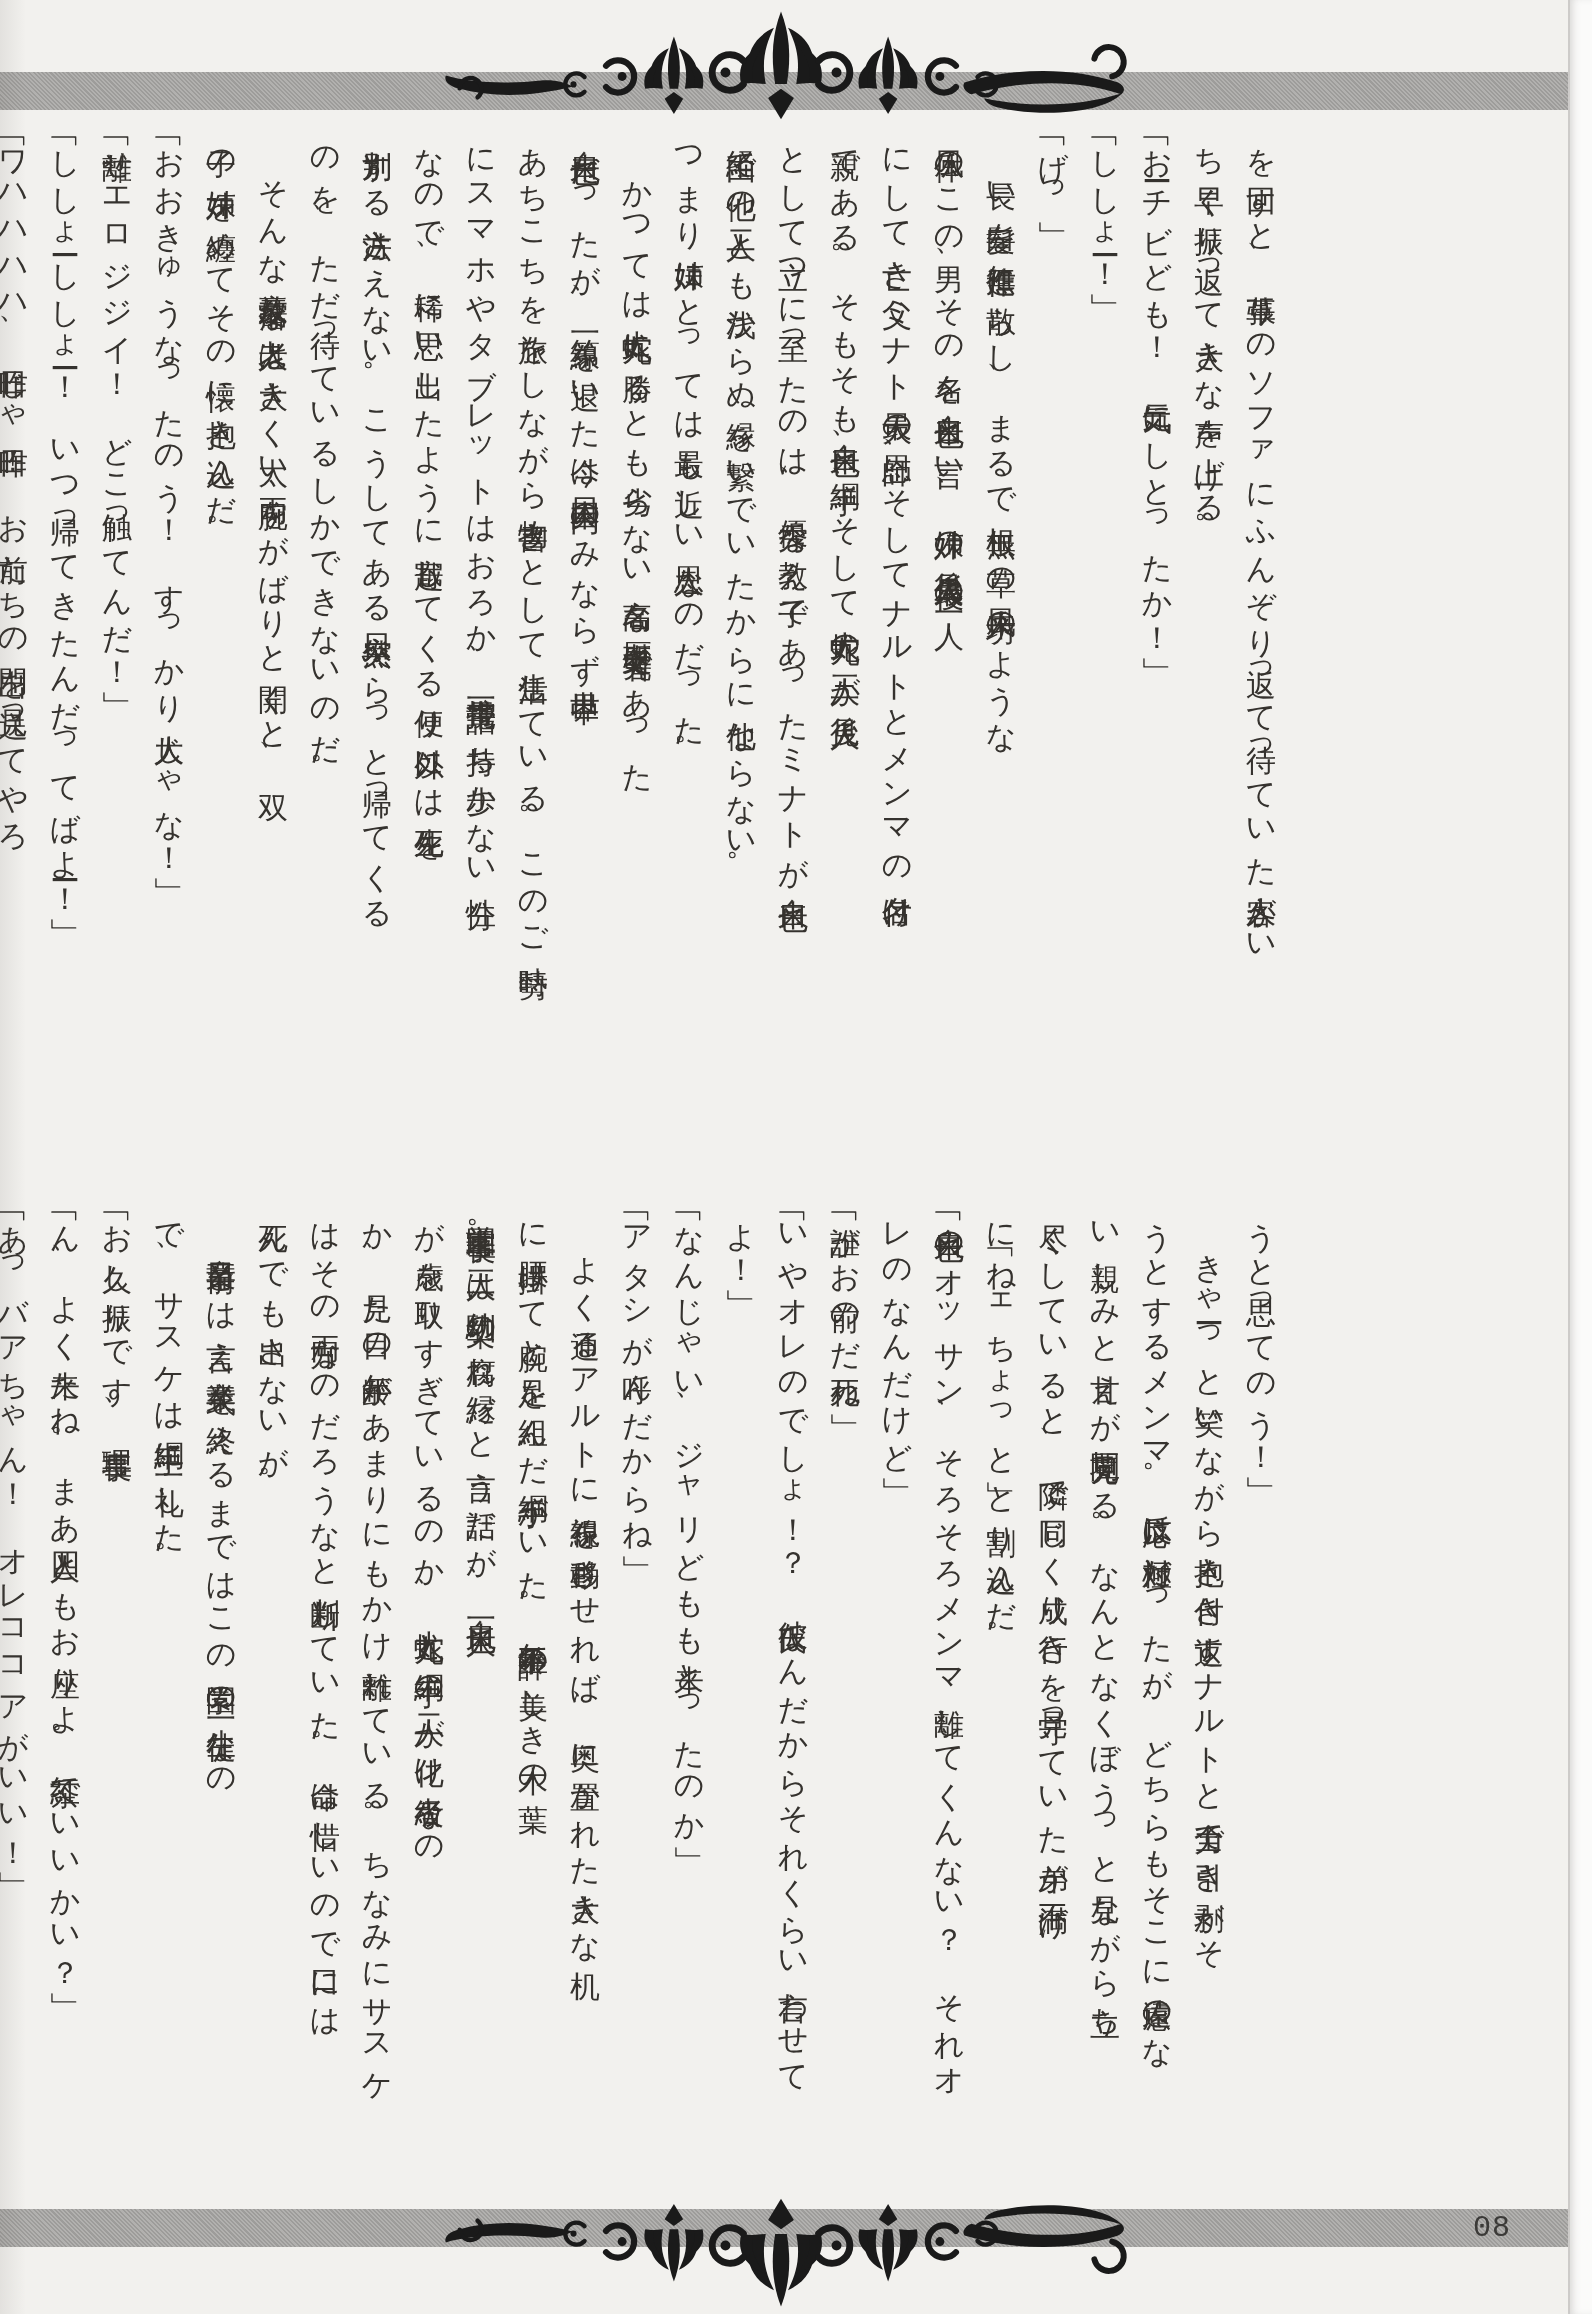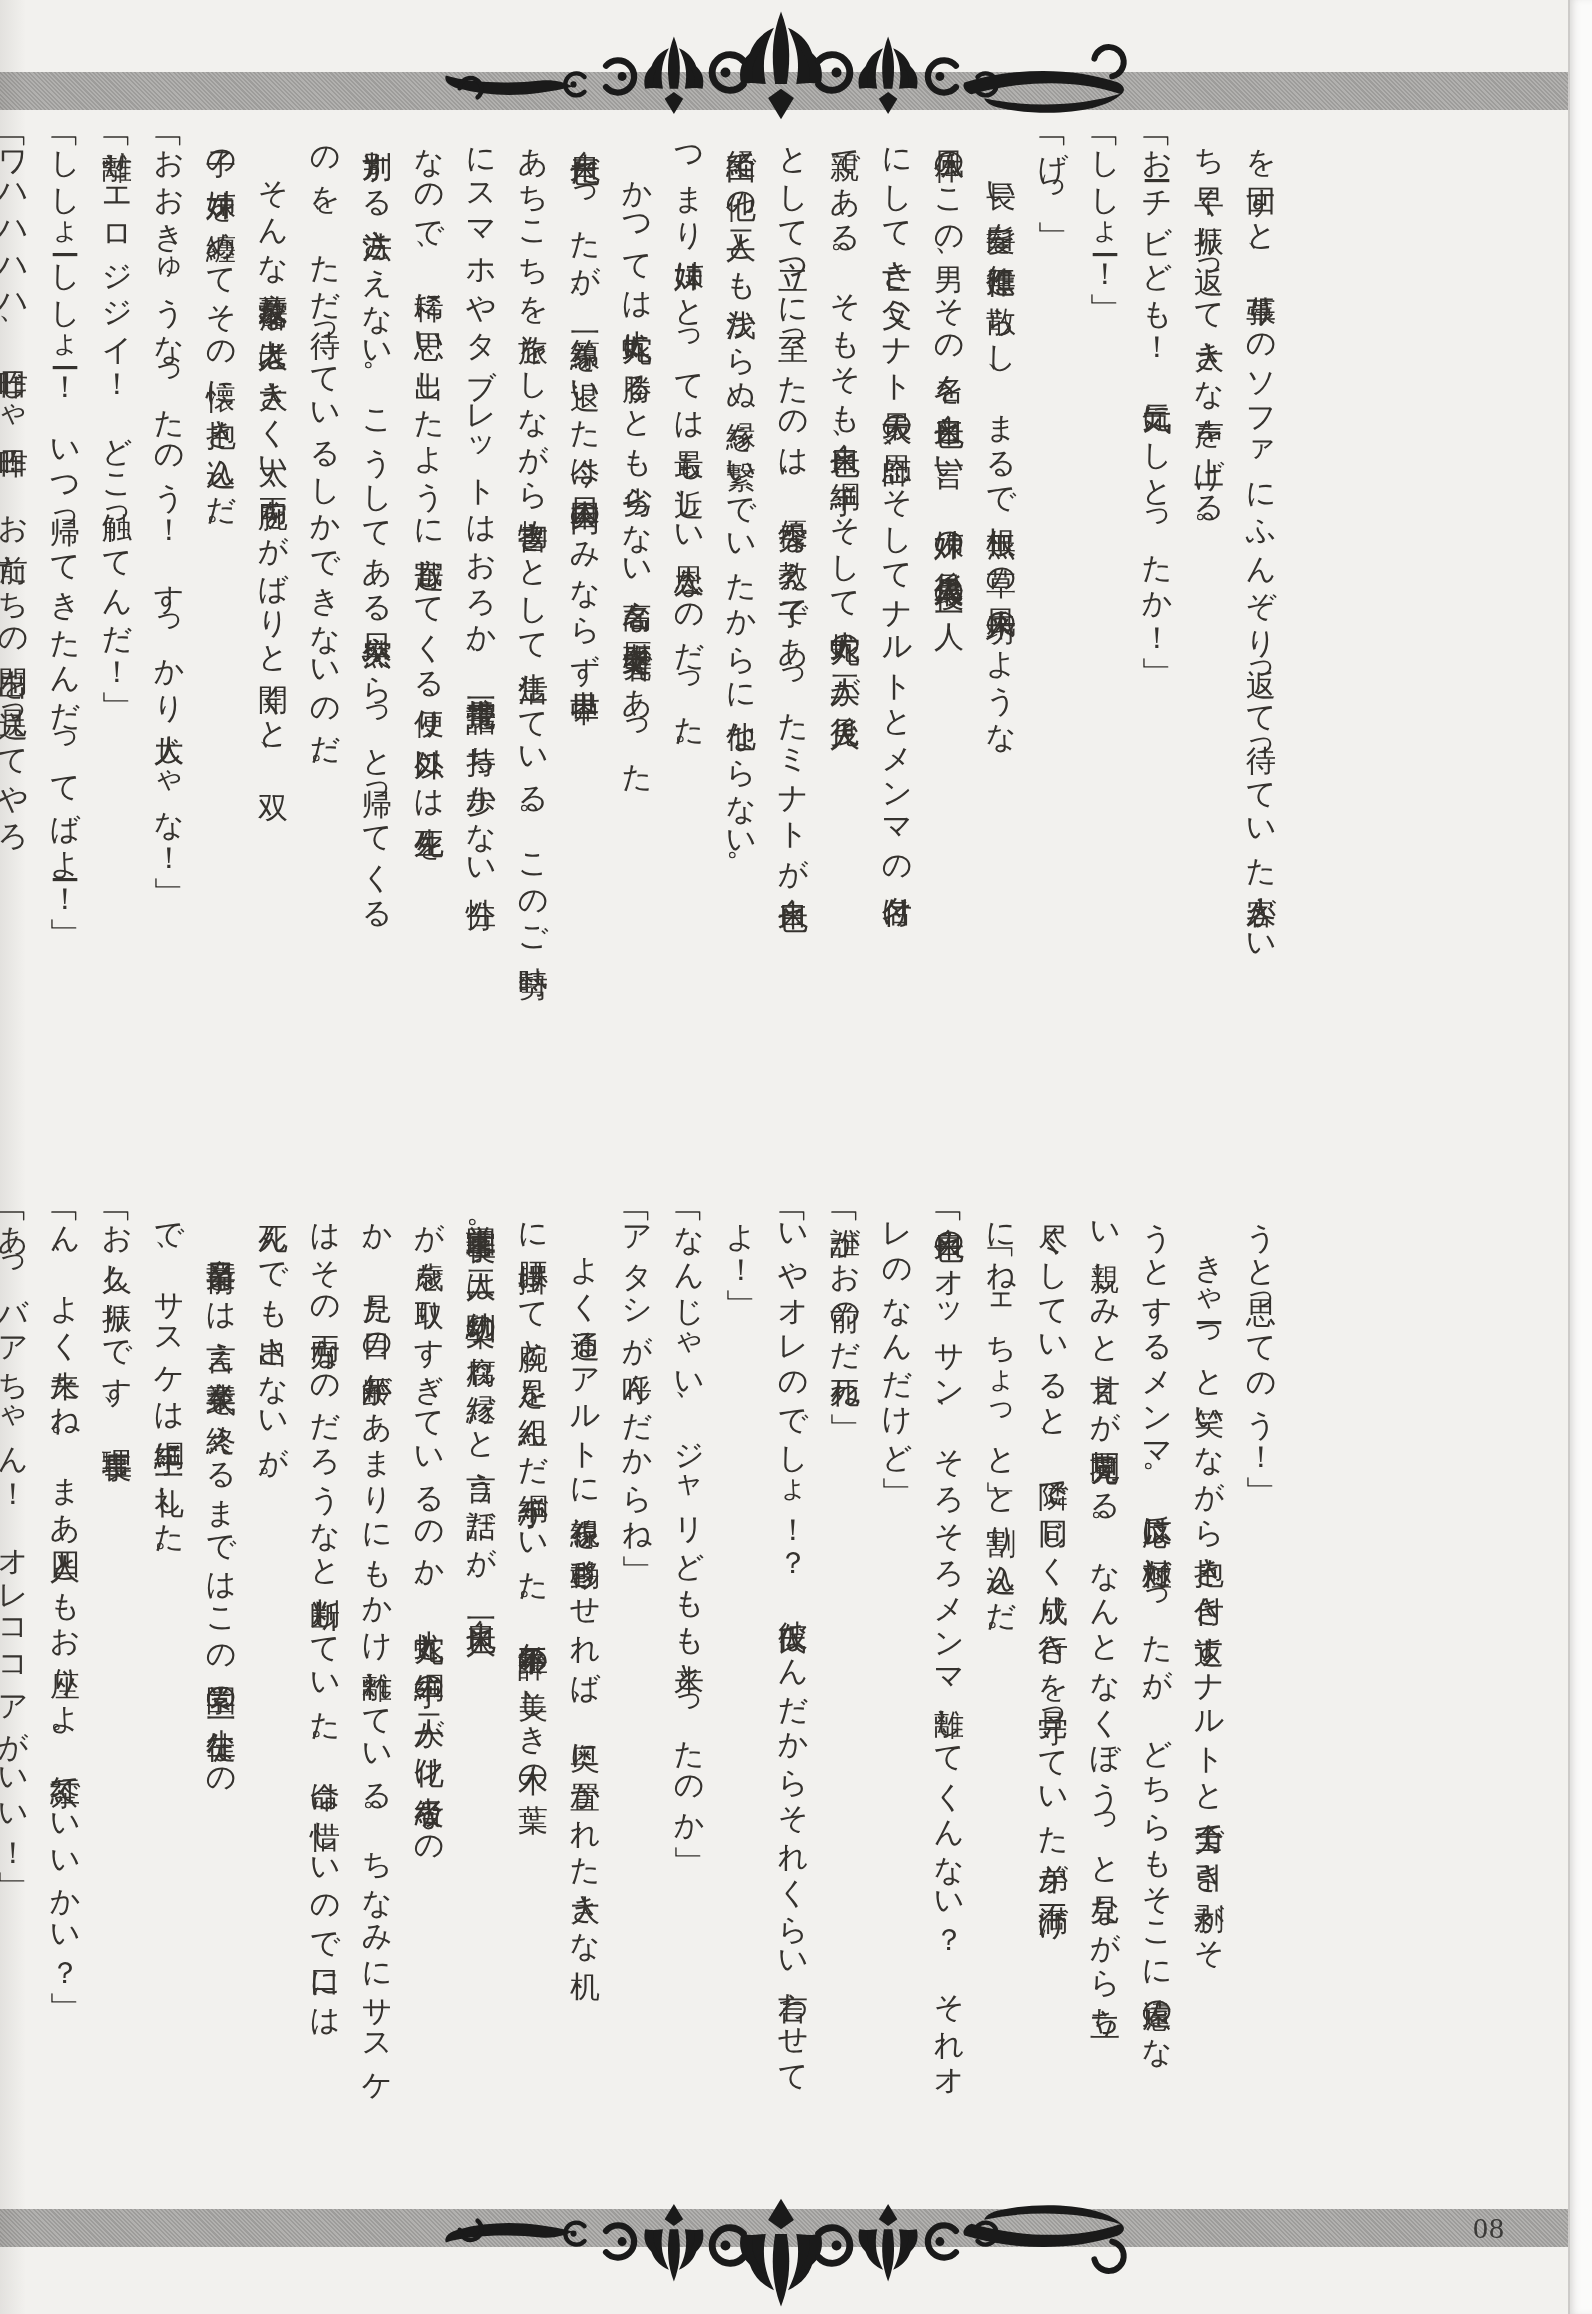--- a/index.html
+++ b/index.html
@@ -44,21 +44,21 @@
     white-space: pre;
     font-size: 30px; letter-spacing: 2.5px;
     color: #35322e;
     text-align: left;
   }
   .vblock-upper { top: 127px; height: 950px; }
   .vblock-lower { top: 1202px; height: 985px; }
   .vblock .col { height: 100%; line-height: 52px; overflow: visible; }
   .page-number {
     position: absolute; left: 1473px; top: 2210px;
-    font-family: Liberation Serif, serif;
+    font-family: Liberation Mono, monospace;
     font-size: 30px; line-height: 36px; color: #3b3a38; letter-spacing: 1px;
   }
 </style>
 </head>
 <body>
 
 <div class="page">
 
   <div class="band band-top"></div>
   <div class="band band-bottom"></div>

